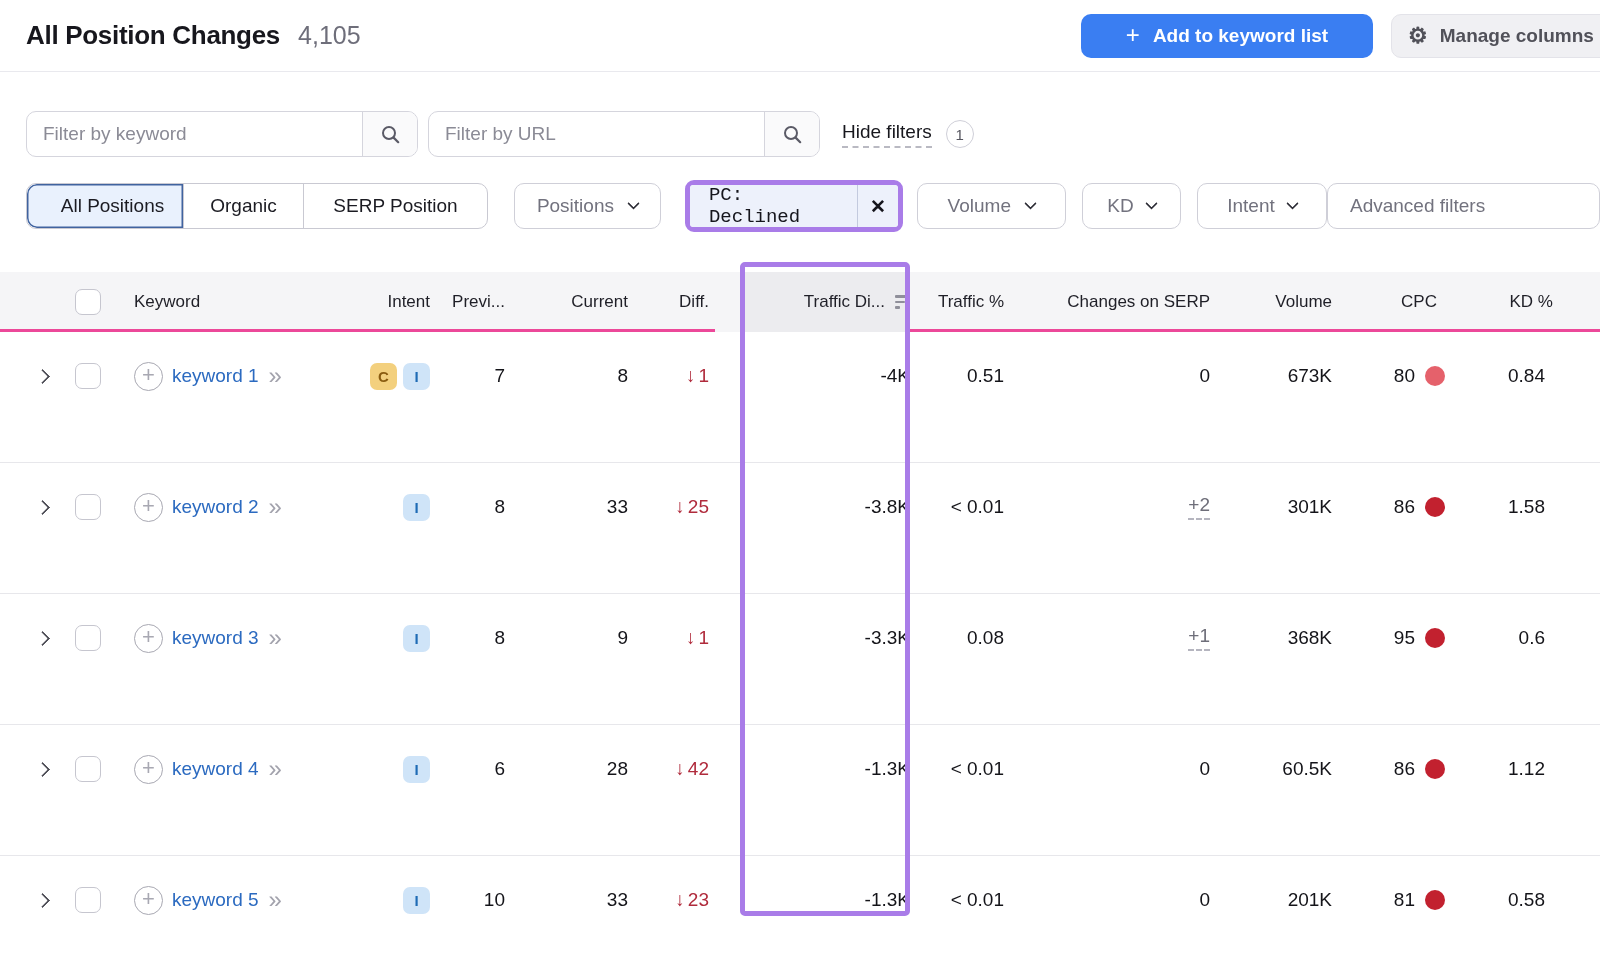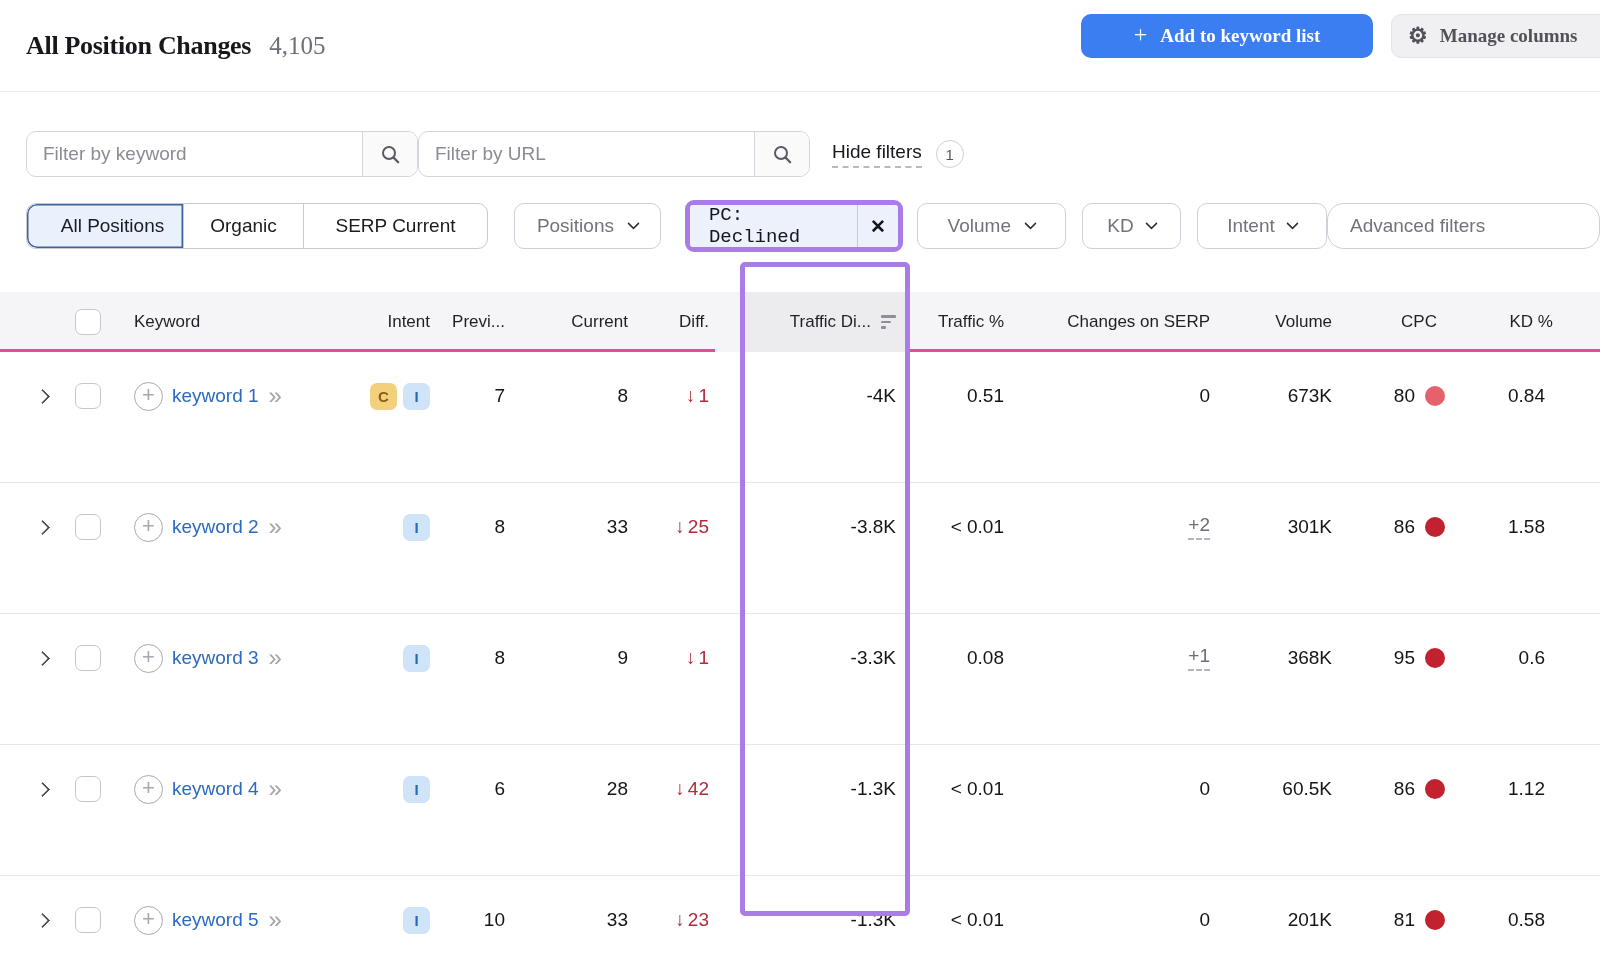--- a/index.html
+++ b/index.html
@@ -4,21 +4,21 @@
 <style>
   * { box-sizing: border-box; }
   html,body { margin:0; padding:0; }
   body {
     width:1600px; height:956px; overflow:hidden; position:relative;
     background:#ffffff; color:#1b1b22;
     font-family:"Liberation Sans", sans-serif;
   }
 
   
-  .topbar { height:92px; border-bottom:1px solid #e9e9ee; display:flex; align-items:center; padding-left:26px; position:relative;font-family:Liberation Serif, serif; }
+  .topbar { height:72px; border-bottom:1px solid #e9e9ee; display:flex; align-items:center; padding-left:26px; position:relative; }
   .page-title { margin:0; font-size:26px; font-weight:700; color:#17171d; letter-spacing:-0.3px; }
   .count { font-size:25px; color:#6e6e7a; margin-left:18px; }
   .btn-primary {
     position:absolute; left:1081px; top:14px; width:292px; height:44px;
     background:#3a7ef2; color:#fff; border:none; border-radius:10px;
     font-size:19px; font-weight:700; font-family:inherit;
     display:flex; align-items:center; justify-content:center; gap:13px; cursor:pointer; white-space:nowrap;
   }
   .btn-primary .plus-glyph { font-size:24px; font-weight:400; margin-top:-3px; }
   .btn-secondary {
@@ -29,40 +29,40 @@
   }
   .gear-glyph { font-size:22px; color:#515159; line-height:1; }
 
   
   .filters { padding:39px 0 0 26px; }
   .filter-row1 { display:flex; align-items:center; }
   .input-group { display:flex; height:46px; width:392px; border:1px solid #d5d5dd; border-radius:10px; overflow:hidden; background:#fff; }
   .input-group input { flex:1; border:none; outline:none; padding:0 16px; font-size:19px; font-family:inherit; color:#1b1b22; background:transparent; }
   .input-group input::placeholder { color:#8b8b96; }
   .search-btn { width:55px; border:none; border-left:1px solid #d5d5dd; background:#fafafb; display:flex; align-items:center; justify-content:center; cursor:pointer; }
-  .input-group + .input-group { margin-left:0; }
+  .input-group + .input-group { margin-left:10px; }
   .hide-filters { margin-left:22px; display:flex; align-items:center; gap:14px; }
   .hide-link { font-size:19px; color:#17171d; border-bottom:2px dashed #b9b9c2; padding-bottom:3px; cursor:pointer; }
   .count-badge { width:28px; height:28px; border:1px solid #cfcfd8; border-radius:50%; display:flex; align-items:center; justify-content:center; font-size:15px; color:#55555f; }
 
   .filter-row2 { display:flex; align-items:center; margin-top:23px; height:52px; }
   .tab-group { display:flex; height:46px; border:1px solid #c9c9d2; border-radius:10px; overflow:hidden; background:#fff; }
   .tab { display:flex; align-items:center; justify-content:center; font-size:19px; color:#1b1b22; cursor:pointer; border-right:1px solid #c9c9d2; }
   .tab:last-child { border-right:none; }
   .tab.selected { background:#e9f1fd; box-shadow:inset 0 0 0 1.5px #40639f; border-radius:10px 0 0 10px;padding-left:15px; }
   .tab-all { width:164px; } .tab-organic { width:126px; } .tab-serp { width:192px; }
 
   .chip { height:46px; border:1px solid #cfcfd8; border-radius:10px; background:#fff;
           display:flex; align-items:center; justify-content:center; font-size:19px; color:#72727e; cursor:pointer; }
   .chev { width:9px; height:9px; border-right:2px solid #2c2c35; border-bottom:2px solid #2c2c35; transform:rotate(45deg); margin-top:-5px; border-radius:1px; }
   .chip-positions { width:154px; margin-left:26px; gap:15px; }
   .chip-volume    { width:156px; margin-left:14px; gap:15px; }
   .chip-kd        { width:104px; margin-left:16px; gap:13px; }
   .chip-intent    { width:136px; margin-left:16px; gap:13px; }
-  .chip-advanced  { width:285px; justify-content:flex-start; padding-left:22px;border-radius:17px; }
+  .chip-advanced  { width:285px; justify-content:flex-start; padding-left:22px; }
 
   .pc-wrapper { margin-left:24px; border:5px solid #a97ce8; border-radius:9px; display:flex; }
   .pc-chip { height:42px; background:#edf1fb; display:flex; align-items:stretch; border-radius:3px; }
   .pc-label { font-size:19px; color:#15151c; padding:0 19px; display:flex; align-items:center;font-family:Liberation Mono, monospace; }
   .pc-close { width:43px; border-left:1px solid #c3cade; display:flex; align-items:center; justify-content:center; font-size:19px; font-weight:700; color:#15151c; cursor:pointer; }
 
   
   .table { margin-top:40px; }
   .row-grid { display:grid; grid-template-columns:66px 44px 250px 80px 70px 130px 75px 195px 100px 205px 125px 112px 108px; }
   .thead { height:60px; background:#f5f5f7; border-bottom:3px solid #ec4899; font-size:17px; color:#1f1f27; }
@@ -71,21 +71,21 @@
   .trow { height:131px; border-bottom:1px solid #e7e7eb; }
   .trow .cell { height:88px; }
 
   .c-exp  { justify-content:center; padding-left:18px; }
   .c-check{ justify-content:center; }
   .c-kw   { padding-left:24px; gap:9px; }
   .c-int  { justify-content:flex-end; padding-right:10px; gap:6px; }
   .c-prev { justify-content:flex-end; padding-right:5px; }
   .c-curr { justify-content:flex-end; padding-right:12px; }
   .c-diff { justify-content:flex-end; padding-right:6px; }
-  .c-tdiff{ justify-content:flex-end; padding-right:14px; }
+  .c-tdiff{ justify-content:flex-end; padding-right:0; }
   .c-tpct { justify-content:flex-end; padding-right:6px; }
   .c-serp { justify-content:flex-end; padding-right:5px; }
   .c-vol  { justify-content:flex-end; padding-right:8px; }
   .c-kd   { justify-content:flex-end; padding-right:7px; gap:10px; }
   .c-cpc  { justify-content:flex-end; padding-right:15px; }
   .thead .c-tdiff { background:linear-gradient(to right, #f5f5f7 25px, #ececef 25px); }
 
   .checkbox { width:26px; height:26px; border:1.5px solid #c6c6cf; border-radius:7px; background:#fff; cursor:pointer; }
   .expander { width:11px; height:11px; border-top:2.5px solid #4c4c55; border-right:2.5px solid #4c4c55; transform:rotate(45deg); cursor:pointer; border-radius:1px; }
   .plus-circle { width:29px; height:29px; border:1.8px solid #a8a8b2; border-radius:50%; color:#a8a8b2;
@@ -146,21 +146,21 @@
     <div class="hide-filters">
       <span class="hide-link">Hide filters</span>
       <span class="count-badge">1</span>
     </div>
   </div>
 
   <div class="filter-row2">
     <div class="tab-group">
       <div class="tab tab-all selected">All Positions</div>
       <div class="tab tab-organic">Organic</div>
-      <div class="tab tab-serp">SERP Current</div>
+      <div class="tab tab-serp">SERP Position</div>
     </div>
 
     <div class="chip chip-positions">
       <span>Positions</span>
       <span class="chev"></span>
     </div>
 
     <div class="pc-wrapper">
       <div class="pc-chip">
         <span class="pc-label">PC: Declined</span>

